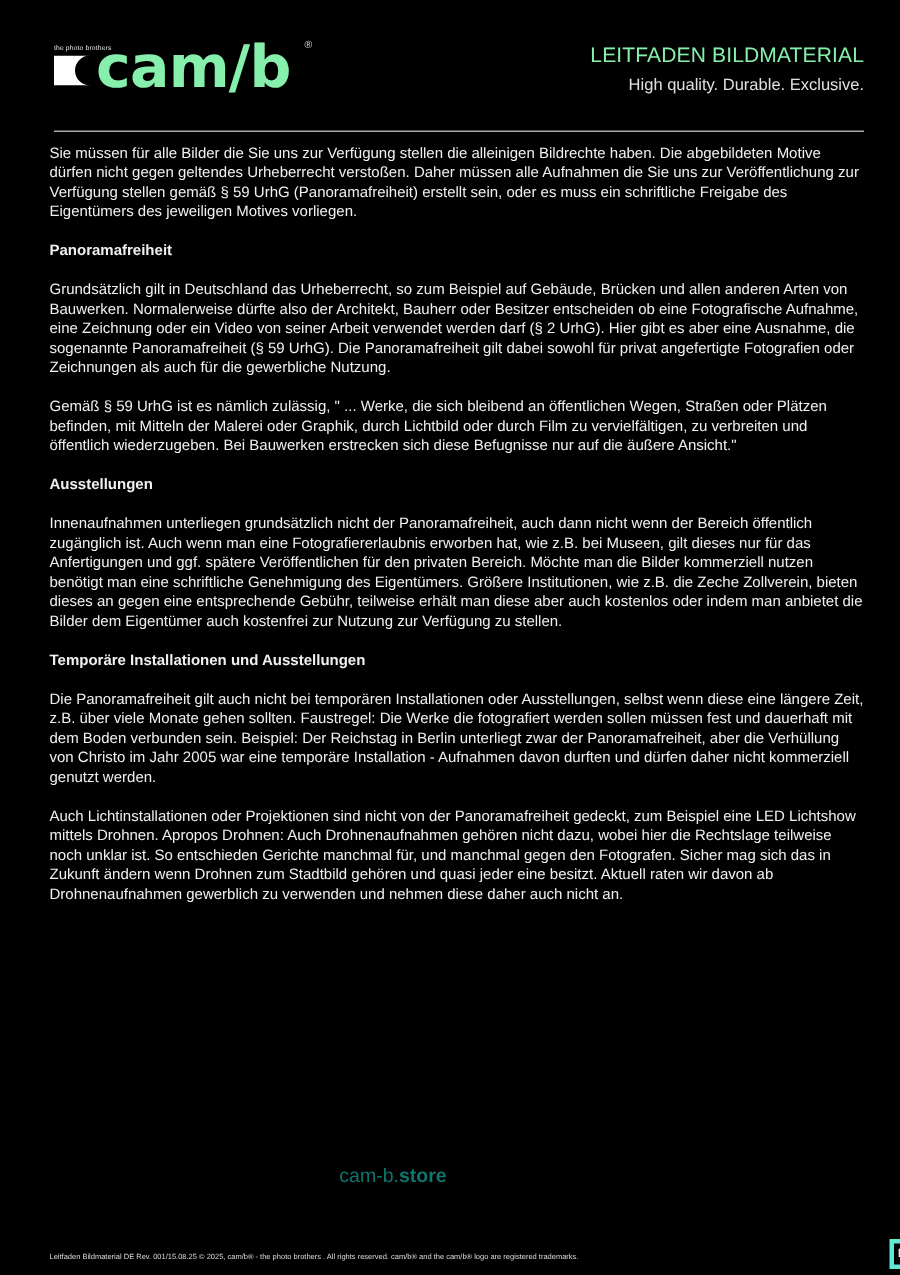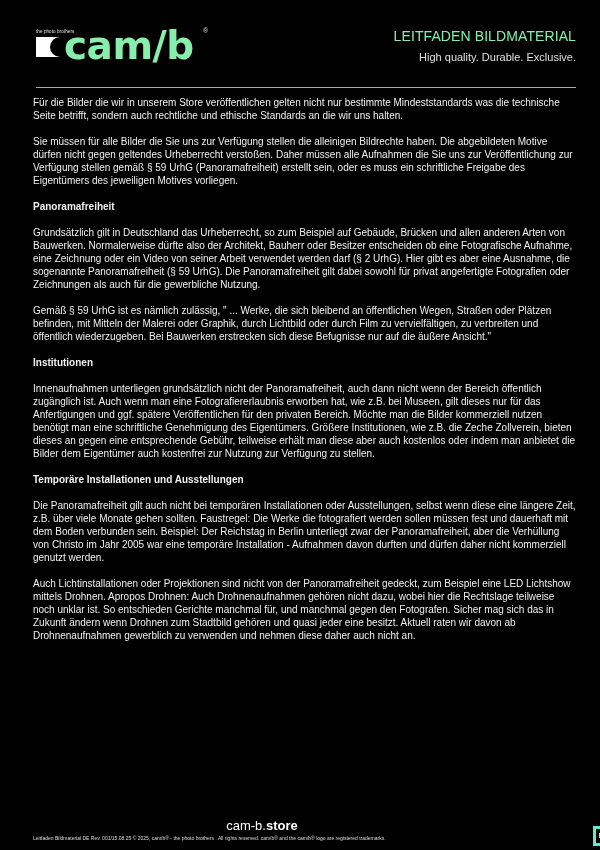--- a/index.html
+++ b/index.html
@@ -13,21 +13,21 @@
   .logo-mark { position: absolute; left: 0; top: 13px; width: 24px; height: 20px; }
   .logo-text { position: absolute; left: 28px; top: 2px; font-size: 39px; font-weight: bold; color: #86efac; line-height: 40px; letter-spacing: -0.5px; font-family: "DejaVu Sans", sans-serif; }
   .logo-reg { position: absolute; left: 167px; top: 3px; font-size: 7px; color: #ddd; }
   .doc-title { position: absolute; right: 24px; top: 28px; font-size: 14px; color: #86efac; letter-spacing: 0.1px; }
   .doc-sub { position: absolute; right: 24px; top: 51px; font-size: 11px; color: #e0e0e0; }
   .rule { position: absolute; left: 36px; right: 24px; top: 87px; height: 1px; background: #aaa; }
   .content { position: absolute; left: 33px; top: 96px; width: 545px; font-size: 10px; line-height: 13px; color: #f0f0f0; }
   .content p { margin: 0 0 13px 0; }
   .content h3 { margin: 0 0 13px 0; font-size: 10px; font-weight: bold; line-height: 13px; }
   .content h3.big { font-size: 11px; }
-  .store { position: absolute; left: 0; width: 524px; top: 818px; text-align: center; font-size: 13px; color: #ffffff; }
+  .store { position: absolute; left: 0; width: 524px; top: 776px; text-align: center; font-size: 13px; color: #0f766e; }
   .store b { font-weight: bold; }
   .legal { position: absolute; left: 33px; top: 835px; font-size: 5px; color: #ddd; white-space: nowrap; }
   .lang { position: absolute; left: 557px; top: 826px; width: 16px; height: 14px; border: 3px solid #5eead4; font-size: 8px; line-height: 14px; text-align: center; color: #fff; margin-left: 36px; }
 </style>
 </head>
 <body>
 
 <div class="header">
   <div class="logo">
     <span class="logo-tagline">the photo brothers</span>
@@ -36,28 +36,27 @@
     </svg>
     <span class="logo-text">cam/b</span>
     <span class="logo-reg">®</span>
   </div>
   <div class="doc-title">LEITFADEN BILDMATERIAL</div>
   <div class="doc-sub">High quality. Durable. Exclusive.</div>
   <div class="rule"></div>
 </div>
 
 <div class="content">
-  <p>Für die Bilder die wir in unserem Store veröffentlichen gelten nicht nur bestimmte Mindeststandards was die technische Seite betrifft, sondern auch rechtliche und ethische Standards an die wir uns halten.</p>
   <p>Sie müssen für alle Bilder die Sie uns zur Verfügung stellen die alleinigen Bildrechte haben. Die abgebildeten Motive dürfen nicht gegen geltendes Urheberrecht verstoßen. Daher müssen alle Aufnahmen die Sie uns zur Veröffentlichung zur Verfügung stellen gemäß § 59 UrhG (Panoramafreiheit) erstellt sein, oder es muss ein schriftliche Freigabe des Eigentümers des jeweiligen Motives vorliegen.</p>
 
   <h3>Panoramafreiheit</h3>
   <p>Grundsätzlich gilt in Deutschland das Urheberrecht, so zum Beispiel auf Gebäude, Brücken und allen anderen Arten von Bauwerken. Normalerweise dürfte also der Architekt, Bauherr oder Besitzer entscheiden ob eine Fotografische Aufnahme, eine Zeichnung oder ein Video  von seiner Arbeit verwendet werden darf (§ 2 UrhG). Hier gibt es aber eine Ausnahme, die sogenannte Panoramafreiheit (§ 59 UrhG). Die Panoramafreiheit gilt dabei sowohl für privat angefertigte Fotografien oder Zeichnungen als auch für die gewerbliche Nutzung.</p>
   <p>Gemäß § 59 UrhG ist es nämlich zulässig, " ... Werke, die sich bleibend an öffentlichen Wegen, Straßen oder Plätzen befinden, mit Mitteln der Malerei oder Graphik, durch Lichtbild oder durch Film zu vervielfältigen, zu verbreiten und öffentlich wiederzugeben. Bei Bauwerken erstrecken sich diese Befugnisse nur auf die äußere Ansicht."</p>
 
-  <h3>Institutionen</h3>
+  <h3>Ausstellungen</h3>
   <p>Innenaufnahmen unterliegen grundsätzlich nicht der Panoramafreiheit, auch dann nicht wenn der Bereich öffentlich zugänglich ist. Auch wenn man eine Fotografiererlaubnis erworben hat, wie z.B. bei Museen, gilt dieses nur für das Anfertigungen und ggf. spätere Veröffentlichen für den privaten Bereich. Möchte man die Bilder kommerziell nutzen benötigt man eine schriftliche Genehmigung des Eigentümers. Größere Institutionen, wie z.B. die Zeche Zollverein, bieten dieses an gegen eine entsprechende Gebühr, teilweise erhält man diese aber auch kostenlos oder indem man anbietet die Bilder dem Eigentümer auch kostenfrei zur Nutzung zur Verfügung zu stellen.</p>
 
   <h3>Temporäre Installationen und Ausstellungen</h3>
   <p>Die Panoramafreiheit gilt auch nicht bei temporären Installationen oder Ausstellungen, selbst wenn diese eine längere Zeit, z.B. über viele Monate gehen sollten. Faustregel: Die Werke die fotografiert werden sollen müssen fest und dauerhaft mit dem Boden verbunden sein. Beispiel: Der Reichstag in Berlin unterliegt zwar der Panoramafreiheit, aber die Verhüllung von Christo im Jahr 2005 war eine temporäre Installation - Aufnahmen davon durften und dürfen daher nicht kommerziell genutzt werden.</p>
 
   <p>Auch Lichtinstallationen oder Projektionen sind nicht von der Panoramafreiheit gedeckt, zum Beispiel eine LED Lichtshow mittels Drohnen. Apropos Drohnen: Auch Drohnenaufnahmen gehören nicht dazu, wobei hier die Rechtslage teilweise noch unklar ist. So entschieden Gerichte manchmal für, und manchmal gegen den Fotografen. Sicher mag sich das in Zukunft ändern wenn Drohnen zum Stadtbild gehören und quasi jeder eine besitzt. Aktuell raten wir davon ab Drohnenaufnahmen gewerblich zu verwenden und nehmen diese daher auch nicht an.</p>
 </div>
 
 <div class="store"><span>cam-b.</span><b>store</b></div>
 <div class="legal">Leitfaden Bildmaterial DE Rev. 001/15.08.25 © 2025, cam/b® - the photo brothers . All rights reserved. cam/b® and the cam/b® logo are registered trademarks.</div>

